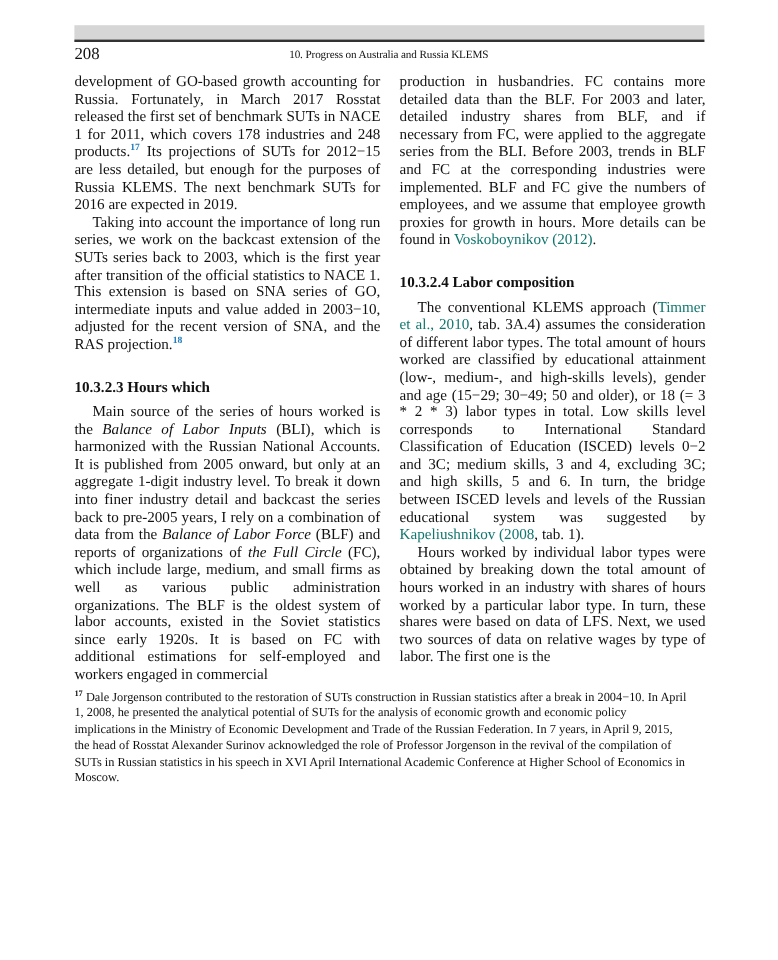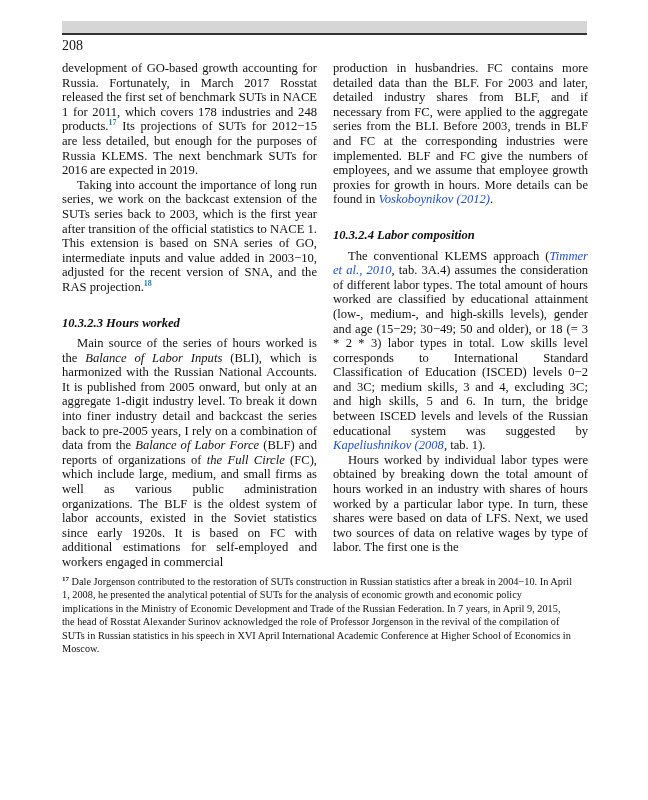--- a/index.html
+++ b/index.html
@@ -6,40 +6,41 @@
     body { width: 648px; height: 800px; position: relative; overflow: hidden; color: #111; }
     .page { position: absolute; left: 0; top: 0; width: 648px; height: 800px; }
     .header-bar { position: absolute; left: 62px; top: 21px; width: 525px; height: 12px; background: #d6d6d6; border-bottom: 2px solid #333; }
     .page-number { position: absolute; left: 62px; top: 38px; font-family: "Liberation Serif", serif; font-size: 14px; }
     .running-head { position: absolute; left: 0; width: 648px; top: 41px; text-align: center; font-family: "Liberation Serif", serif; font-size: 9.3px; letter-spacing: -0.1px; }
     .col { position: absolute; top: 61px; width: 255px; font-family: "Liberation Serif", serif; font-size: 12.6px; line-height: 14.6px; text-align: justify; }
     .col-left { left: 62px; }
     .col-right { left: 333px; }
     .col p { margin: 0; text-indent: 0; }
     .col p.indent { text-indent: 15px; }
-    .section-heading { font-family: "Liberation Serif", serif; font-weight: bold; font-style: italic; font-size: 12.6px; margin: 21px 0 6px 0; text-align: left; }
-    .link { color: #1d4ed8; font-style: italic; }
+    .section-heading { font-family: "Liberation Serif", serif; font-weight: bold; font-size: 12.6px; margin: 21px 0 6px 0; text-align: left; }
+    .link { color: #0f766e; }
     sup { font-size: 8px; line-height: 0; vertical-align: 5px; font-weight: bold; }
     sup.ref { color: #1a7ab8; }
     em { }
     .footnotes { position: absolute; left: 62px; top: 575px; width: 525px; font-family: "Liberation Serif", serif; font-size: 10.3px; line-height: 13.4px; text-align: left; }
     .footnotes p { margin: 0 12px 4px 0; }
     .footnotes sup { color: #111; font-size: 7px; vertical-align: 4px; }
   </style>
 </head>
 <body>
 
 <div class="page">
   <div class="header-bar"></div>
   <div class="page-number">208</div>
+  <div class="running-head">10. Progress on Australia and Russia KLEMS</div>
 
   <div class="col col-left">
     <p><span>development of GO-based growth accounting for Russia. Fortunately, in March 2017 Rosstat released the first set of benchmark SUTs in NACE 1 for 2011, which covers 178 industries and 248 products.</span><sup class="ref">17</sup><span> Its projections of SUTs for 2012−15 are less detailed, but enough for the purposes of Russia KLEMS. The next benchmark SUTs for 2016 are expected in 2019.</span></p>
     <p class="indent"><span>Taking into account the importance of long run series, we work on the backcast extension of the SUTs series back to 2003, which is the first year after transition of the official statistics to NACE 1. This extension is based on SNA series of GO, intermediate inputs and value added in 2003−10, adjusted for the recent version of SNA, and the RAS projection.</span><sup class="ref">18</sup></p>
-    <div class="section-heading">10.3.2.3  Hours worked</div>
+    <div class="section-heading">10.3.2.3  Hours which</div>
     <p class="indent"><span>Main source of the series of hours worked is the </span><em>Balance of Labor Inputs</em><span> (BLI), which is harmonized with the Russian National Accounts. It is published from 2005 onward, but only at an aggregate 1-digit industry level. To break it down into finer industry detail and backcast the series back to pre-2005 years, I rely on a combination of data from the </span><em>Balance of Labor Force</em><span> (BLF) and reports of organizations of </span><em>the Full Circle</em><span> (FC), which include large, medium, and small firms as well as various public administration organizations. The BLF is the oldest system of labor accounts, existed in the Soviet statistics since early 1920s. It is based on FC with additional estimations for self-employed and workers engaged in commercial</span></p>
   </div>
 
   <div class="col col-right">
     <p><span>production in husbandries. FC contains more detailed data than the BLF. For 2003 and later, detailed industry shares from BLF, and if necessary from FC, were applied to the aggregate series from the BLI. Before 2003, trends in BLF and FC at the corresponding industries were implemented. BLF and FC give the numbers of employees, and we assume that employee growth proxies for growth in hours. More details can be found in </span><span class="link">Voskoboynikov (2012)</span><span>.</span></p>
     <div class="section-heading">10.3.2.4  Labor composition</div>
     <p class="indent"><span>The conventional KLEMS approach (</span><span class="link">Timmer et al., 2010</span><span>, tab. 3A.4) assumes the consideration of different labor types. The total amount of hours worked are classified by educational attainment (low-, medium-, and high-skills levels), gender and age (15−29; 30−49; 50 and older), or 18 (= 3 * 2 * 3) labor types in total. Low skills level corresponds to International Standard Classification of Education (ISCED) levels 0−2 and 3C; medium skills, 3 and 4, excluding 3C; and high skills, 5 and 6. In turn, the bridge between ISCED levels and levels of the Russian educational system was suggested by </span><span class="link">Kapeliushnikov (2008</span><span>, tab. 1).</span></p>
     <p class="indent">Hours worked by individual labor types were obtained by breaking down the total amount of hours worked in an industry with shares of hours worked by a particular labor type. In turn, these shares were based on data of LFS. Next, we used two sources of data on relative wages by type of labor. The first one is the</p>
   </div>
 

